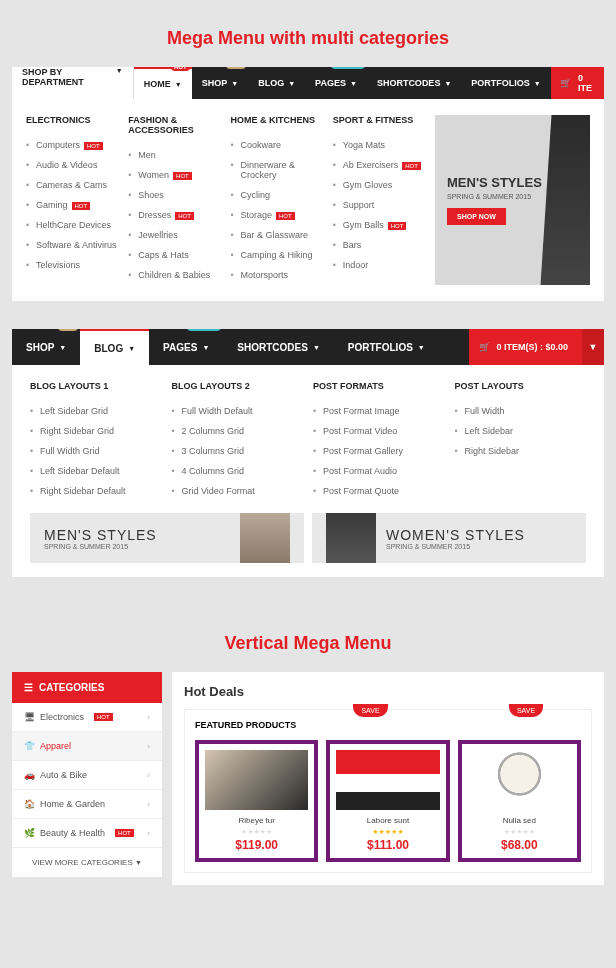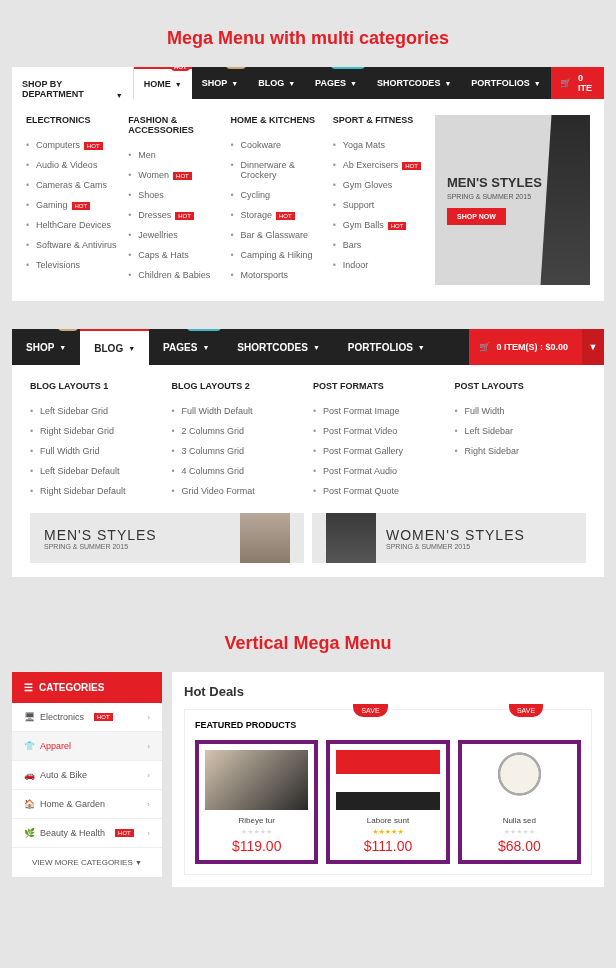--- a/index.html
+++ b/index.html
@@ -1,21 +1,21 @@
 <!DOCTYPE html>
 <html><head>
 <meta charset="utf-8">
 <style>
 *{margin:0;padding:0;box-sizing:border-box;font-family:Arial,sans-serif}
 body{background:#e5e5e5;width:616px}
 .title{text-align:center;color:#e31e24;font-size:18px;font-weight:bold;padding:28px 0 18px}
 .panel{background:#fff;margin:0 12px 28px;position:relative;overflow:hidden}
 
 .nav1{display:flex;align-items:stretch;height:32px;font-size:9px;font-weight:bold;color:#fff}
-.nav1 .dept{background:#fff;color:#222;padding:0 10px;display:flex;align-items:flex-end;gap:6px;border-right:1px solid #ddd}
+.nav1 .dept{background:#fff;color:#222;padding:0 10px;display:flex;align-items:flex-start;gap:6px;border-right:1px solid #ddd}
 .nav1 .dark{background:#222;flex:1;display:flex;}
 .nav1 .item{padding:0 10px;display:flex;align-items:center;gap:4px;position:relative;height:100%}
 .nav1 .item.active{background:#fff;color:#222;border-top:2px solid #e31e24}
 .nav1 .cart{background:#e31e24;padding:0 10px;display:flex;align-items:center;gap:6px}
 .chev{font-size:7px}
 .badge{position:absolute;top:-6px;right:2px;font-size:6px;padding:1px 3px;border-radius:6px;color:#fff}
 .badge.hot{background:#e31e24}
 .badge.new{background:#c9a876}
 .badge.feat{background:#3eb8c5}
 
@@ -65,21 +65,21 @@
 .save.s1{left:42%}
 .save.s2{left:78%}
 .featbox{border:1px solid #eee;padding:10px;}
 .featbox h4{font-size:9px;font-weight:bold;margin-bottom:10px}
 .prods{display:flex;gap:8px}
 .prod{flex:1;border:4px solid #701a75;padding:6px;text-align:center}
 .prod .pic{height:60px;background:#eee;margin-bottom:6px}
 .prod .nm{font-size:8px;color:#444;margin-bottom:3px}
 .prod .stars{color:#f7b500;font-size:7px;margin-bottom:2px}
 .prod .stars.empty{color:#ddd}
-.prod .pr{color:#e31e24;font-size:14px;font-weight:normal}
+.prod .pr{color:#e31e24;font-size:12px;font-weight:bold}
 .pic.p1{background:linear-gradient(135deg,#d4c5b0,#2a2a2a)}
 .pic.p2{background:linear-gradient(180deg,#e31e24 40%,#fff 40%,#fff 70%,#222 70%)}
 .pic.p3{background:radial-gradient(circle at 50% 40%,#f5f0e8 30%,#aaa 31%,#aaa 34%,transparent 35%)}
 .pic.p4{background:linear-gradient(135deg,#222 40%,#1a9fd4 40%,#1a9fd4 70%,#222 70%)}
 </style>
 </head>
 <body>
 
 <div class="title">Mega Menu with multi categories</div>
 

